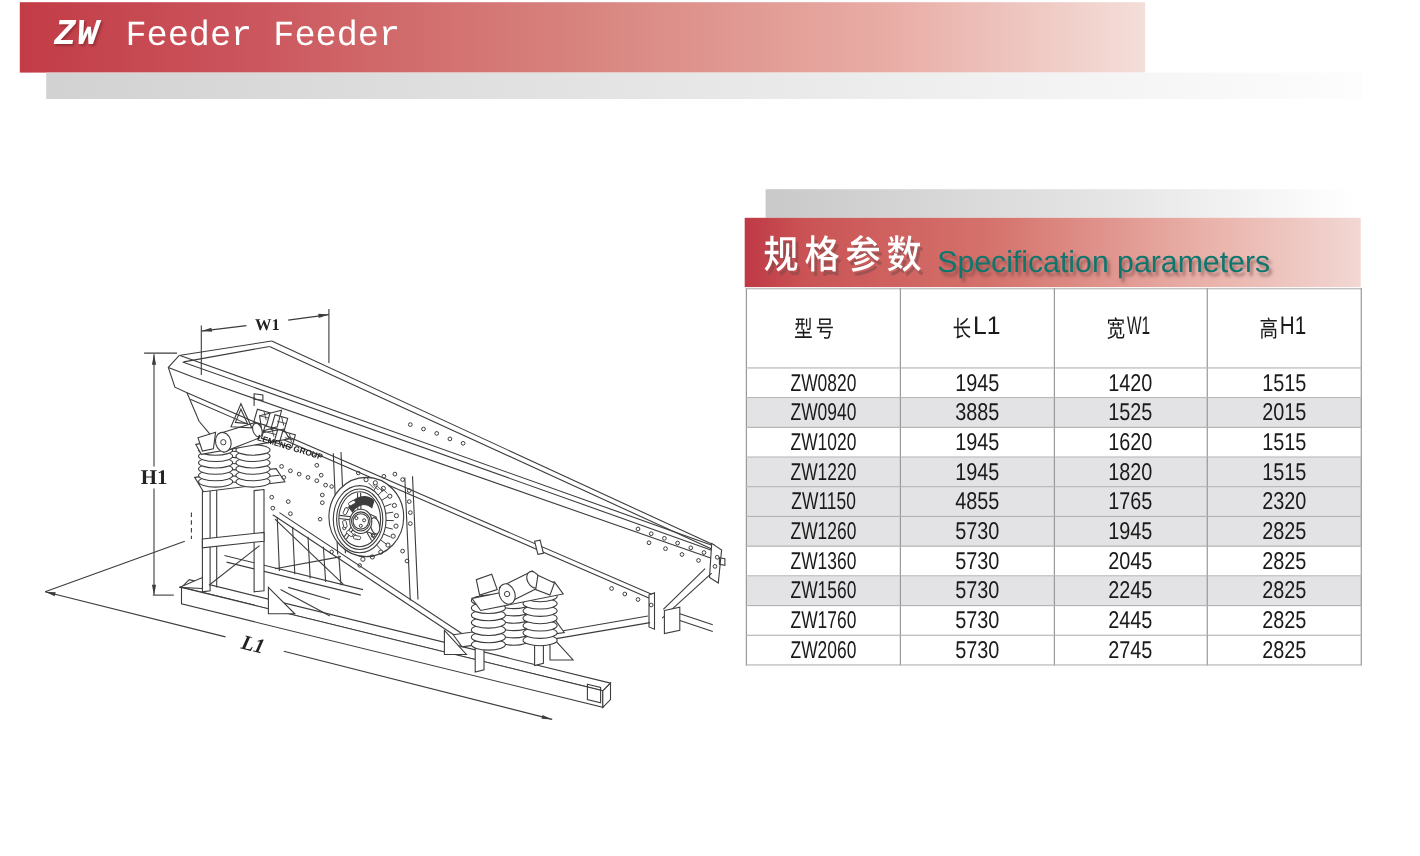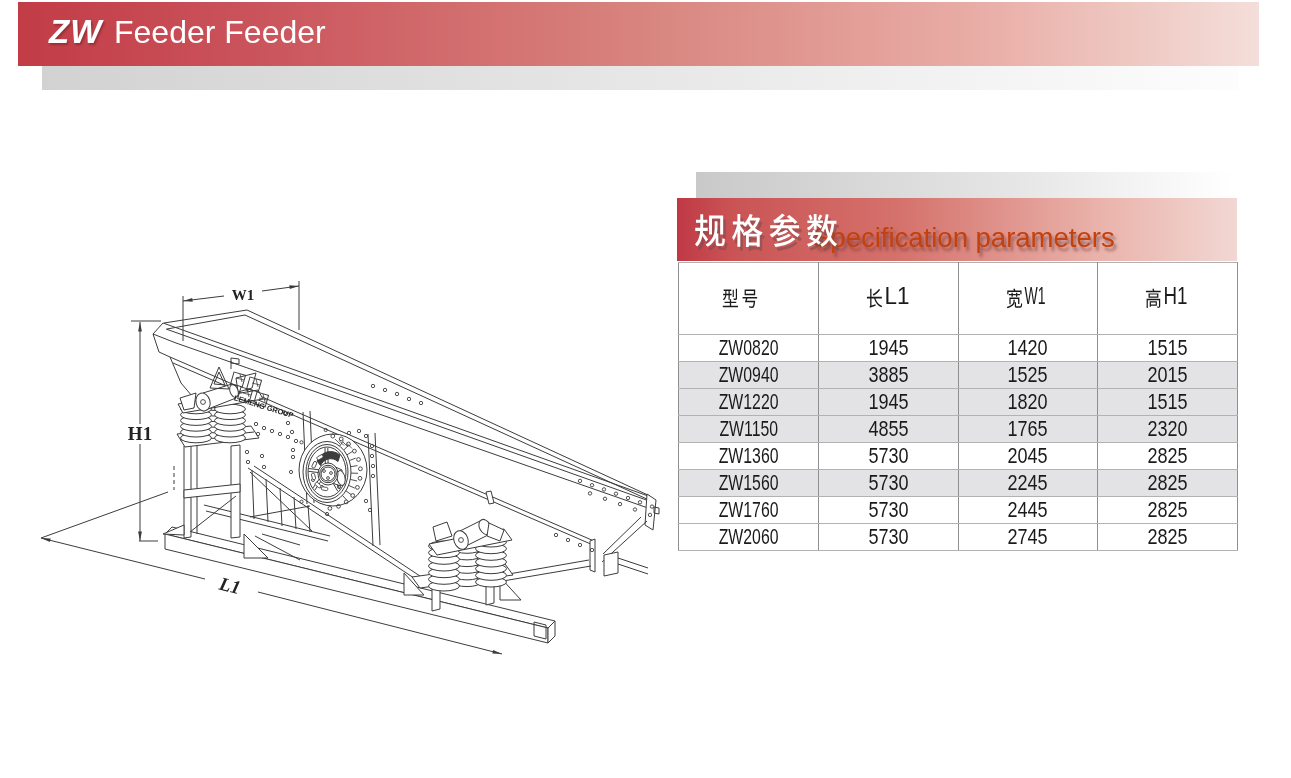--- a/index.html
+++ b/index.html
@@ -1,27 +1,27 @@
 <!DOCTYPE html>
 <html><head><meta charset="utf-8">
 <style>
 * {margin:0; padding:0; box-sizing:border-box;}
 html,body {width:1291px; height:778px; background:#fff; font-family:"Liberation Sans", sans-serif; position:relative; overflow:hidden;}
-.hdr {position:absolute; left:18px; top:2px; width:1241px; height:64px;
-  background:linear-gradient(to right,#c23c46 0%,#ca525a 18%,#d8847e 50%,#e9aea7 78%,#f4ded9 100%);}
+.hdr {position:absolute; left:18px; top:2px; width:1023px; height:64px;
+  background:linear-gradient(to right,#c23c46 0%,#ca525a 18%,#d8847e 50%,#e9aea7 78%,#f4ded9 100%);font-family:Liberation Mono, monospace;}
 .hdr .zw {position:absolute; left:31px; top:11px; font-size:33px; font-style:italic; font-weight:bold; color:#fff;
   text-shadow:1.5px 2px 2px rgba(90,30,30,0.45); letter-spacing:1px;}
 .hdr .st {position:absolute; left:96px; top:12px; font-size:32px; color:#fff;}
 .gband {position:absolute; left:42px; top:66px; width:1197px; height:24px;
   background:linear-gradient(to right,#d2d2d3 0%,#e9e9ea 55%,#fdfdfd 100%);}
 .sgray {position:absolute; left:696px; top:172px; width:537px; height:26px;
   background:linear-gradient(to right,#c9c9ca 0%,#e6e6e7 60%,#fff 100%);}
 .sred {position:absolute; left:677px; top:198px; width:560px; height:63px;
   background:linear-gradient(to right,#bf3945 0%,#ca5455 10%,#d5726c 40%,#e9b2aa 75%,#f2d7d3 100%);}
-.spec {position:absolute; left:812px; top:222px; font-size:27.5px; color:#c2410c;
+.spec {position:absolute; left:852px; top:222px; font-size:27.5px; color:#0f766e;
   text-shadow:2.5px 3.5px 3px rgba(110,60,60,0.6);}
 table {position:absolute; left:678px; top:262px; width:560px; border-collapse:collapse; table-layout:fixed; border:1px solid #8f8f8f;}
 td {border-left:1px solid #8f8f8f; border-right:1px solid #8f8f8f; border-top:1px solid #b2b2b2; border-bottom:1px solid #b2b2b2; text-align:center; vertical-align:middle; font-size:22px; color:#1a1a1a; height:26px; padding:0;}
 tr.hd td {height:72px;}
 tr.alt td {background:#e3e3e5;}
 .cx {display:inline-block; transform:scaleX(0.82);}
 .cm {display:inline-block; transform:scaleX(0.72);}
 svg.ovl {position:absolute; left:0; top:0;}
 </style></head>
 <body>
@@ -58,31 +58,43 @@
         <td><span class="cx">1945</span></td>
         <td><span class="cx">1420</span></td>
         <td><span class="cx">1515</span></td>
       </tr>
 <tr class="alt">
         <td><span class="cm">ZW0940</span></td>
         <td><span class="cx">3885</span></td>
         <td><span class="cx">1525</span></td>
         <td><span class="cx">2015</span></td>
       </tr>
+<tr>
+        <td><span class="cm">ZW1020</span></td>
+        <td><span class="cx">1945</span></td>
+        <td><span class="cx">1620</span></td>
+        <td><span class="cx">1515</span></td>
+      </tr>
 <tr class="alt">
         <td><span class="cm">ZW1220</span></td>
         <td><span class="cx">1945</span></td>
         <td><span class="cx">1820</span></td>
         <td><span class="cx">1515</span></td>
       </tr>
 <tr class="alt">
         <td><span class="cm">ZW1150</span></td>
         <td><span class="cx">4855</span></td>
         <td><span class="cx">1765</span></td>
         <td><span class="cx">2320</span></td>
+      </tr>
+<tr class="alt">
+        <td><span class="cm">ZW1260</span></td>
+        <td><span class="cx">5730</span></td>
+        <td><span class="cx">1945</span></td>
+        <td><span class="cx">2825</span></td>
       </tr>
 <tr>
         <td><span class="cm">ZW1360</span></td>
         <td><span class="cx">5730</span></td>
         <td><span class="cx">2045</span></td>
         <td><span class="cx">2825</span></td>
       </tr>
 <tr class="alt">
         <td><span class="cm">ZW1560</span></td>
         <td><span class="cx">5730</span></td>

